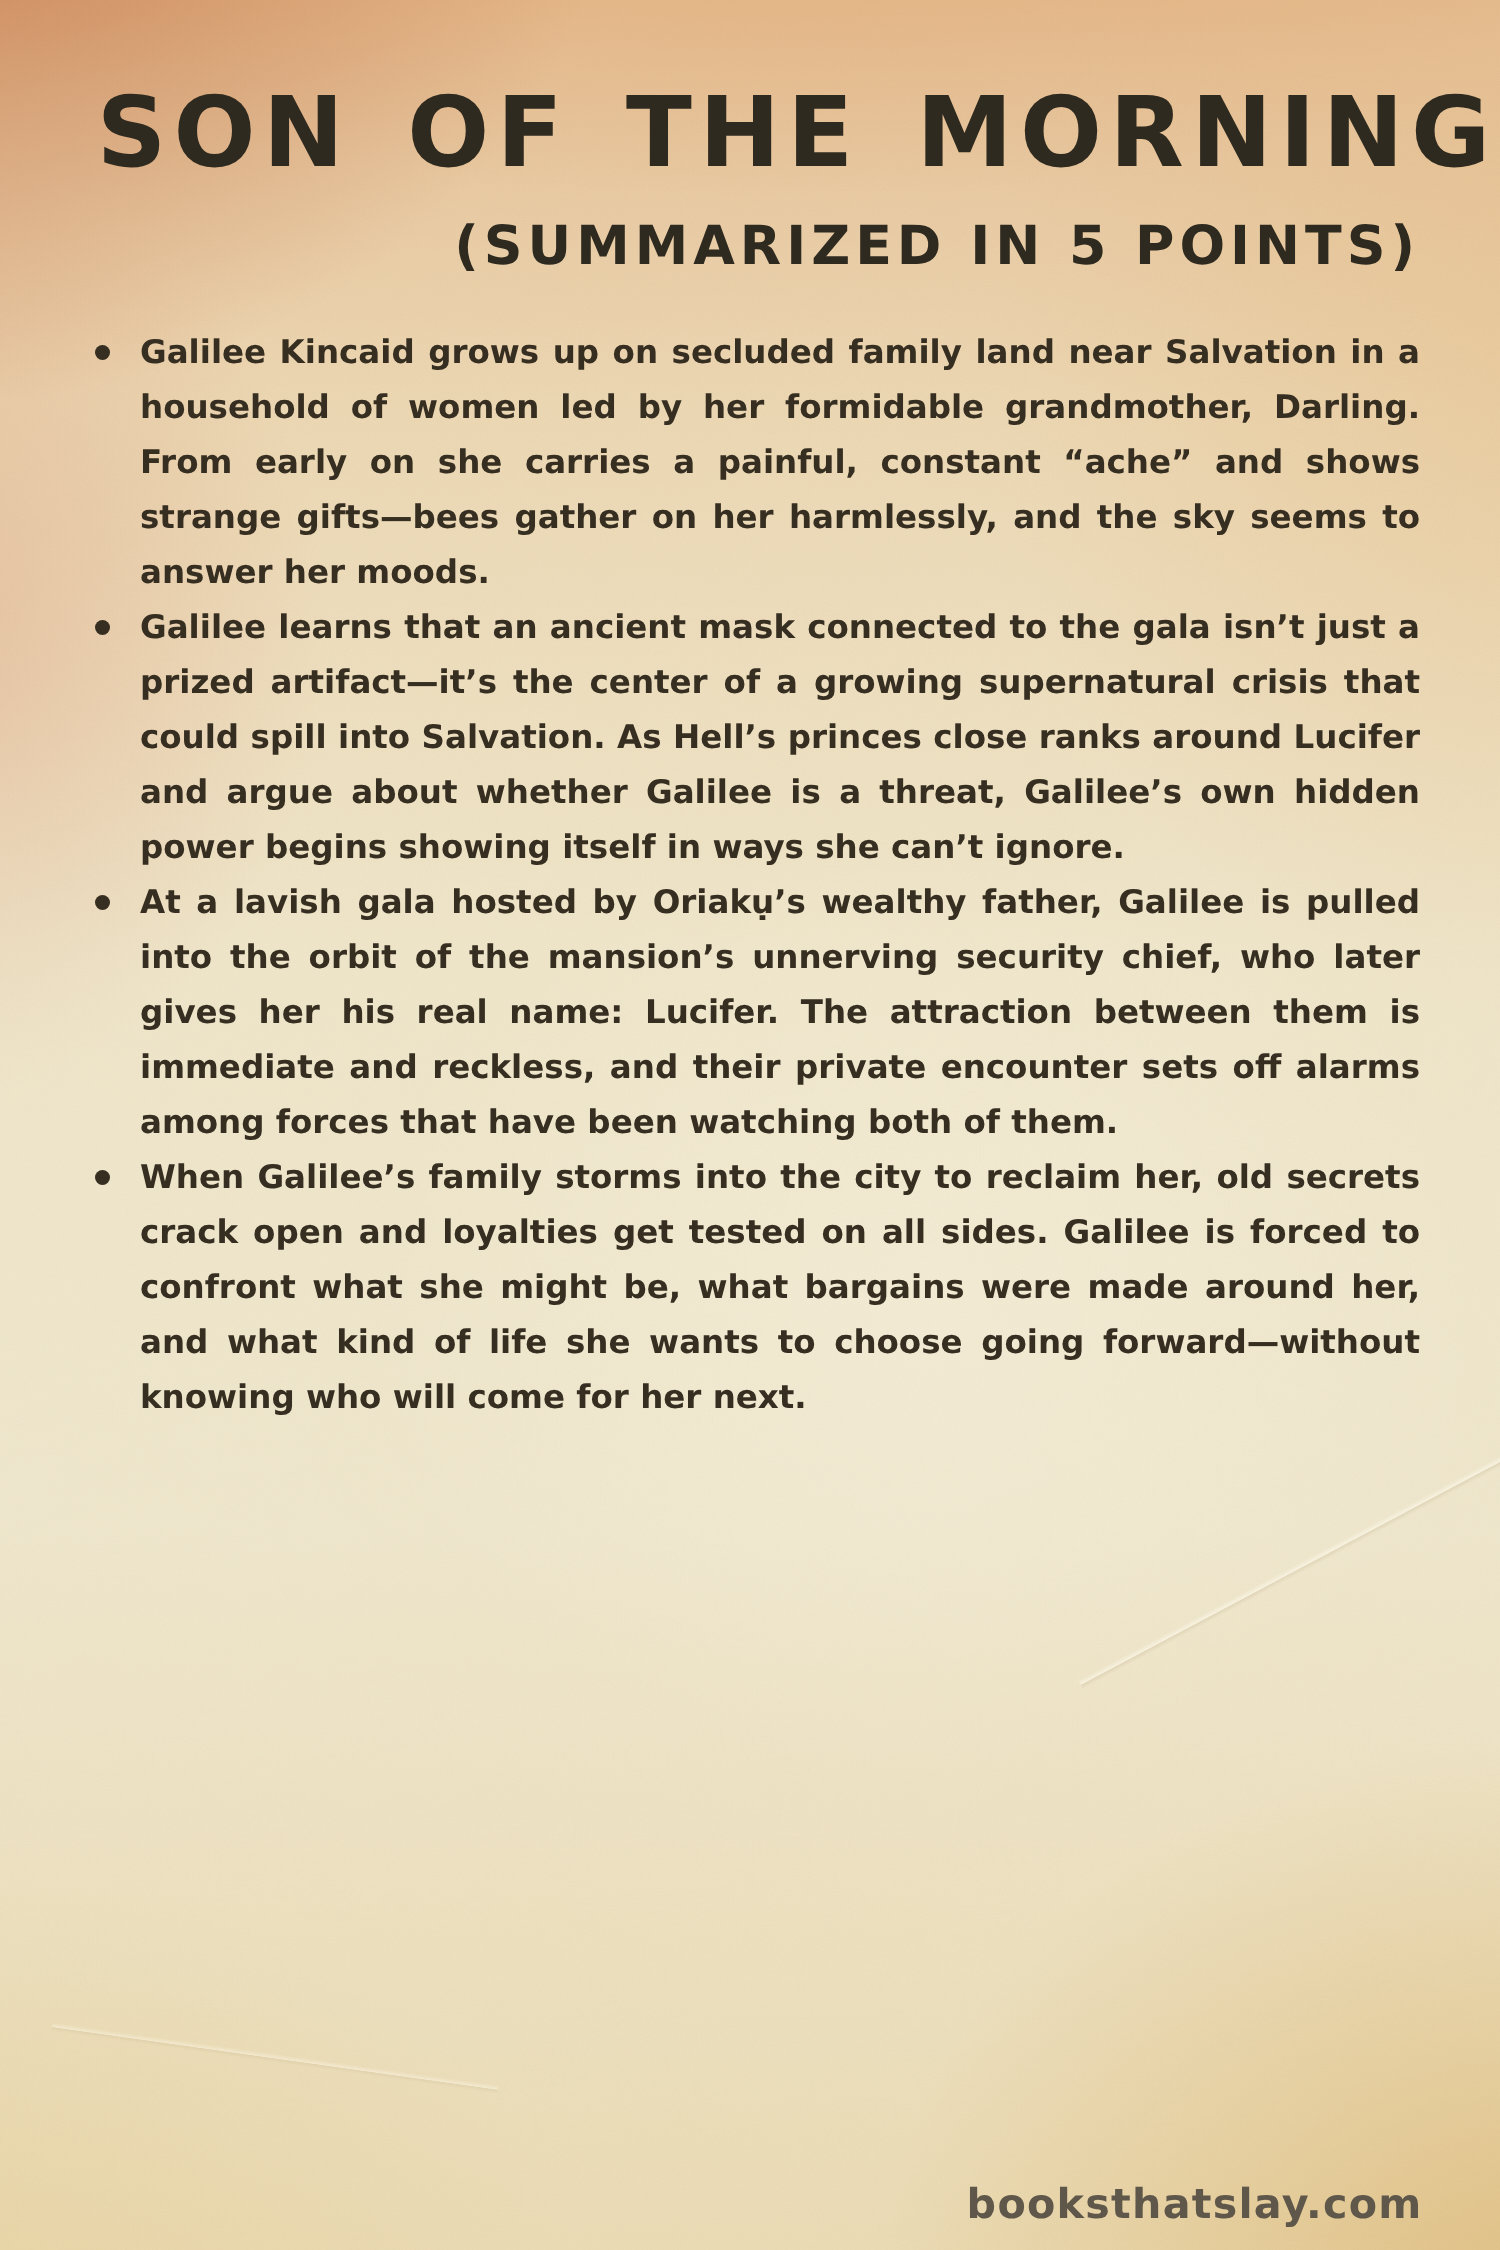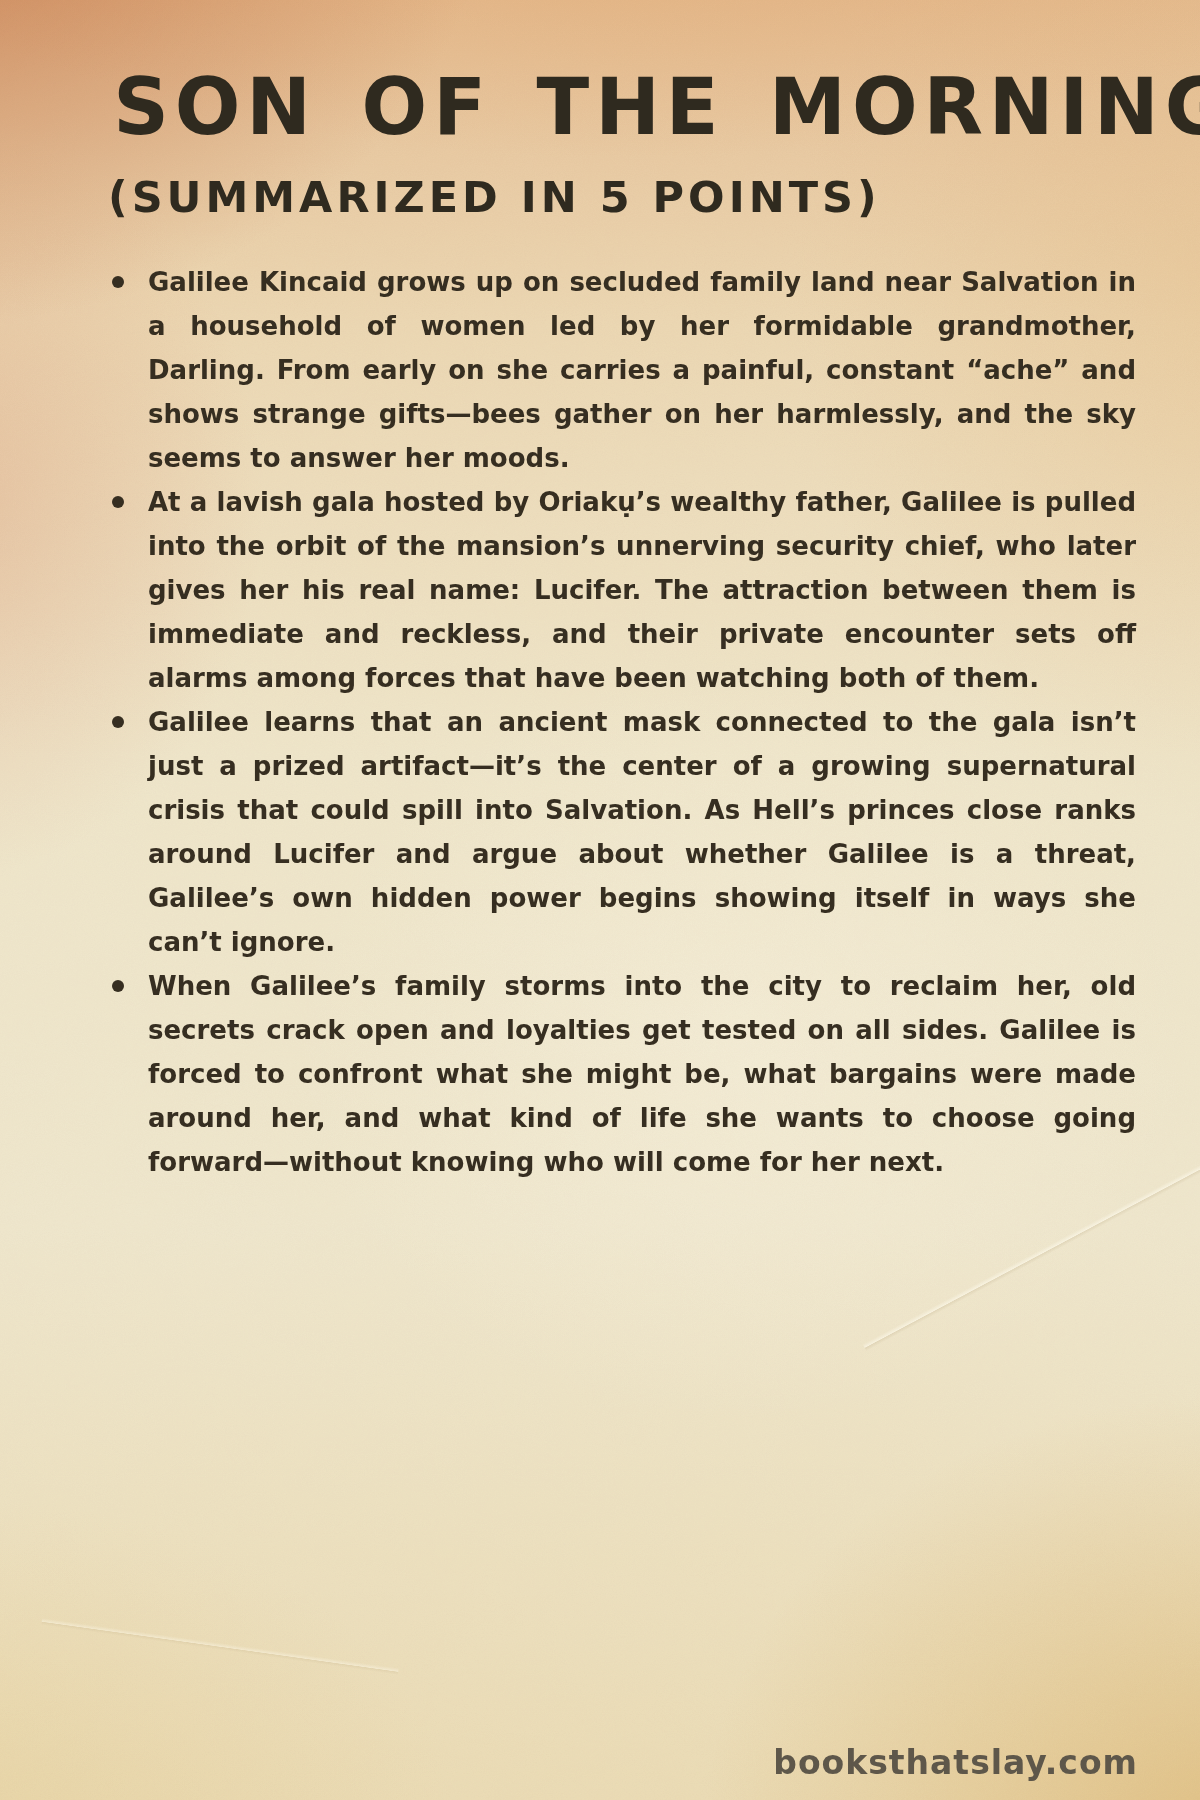--- a/index.html
+++ b/index.html
@@ -37,38 +37,38 @@
     position: absolute;
     pointer-events: none;
     background: linear-gradient(180deg, rgba(255,255,255,0) 0%, rgba(255,252,240,0.55) 50%, rgba(170,150,110,0.18) 58%, rgba(255,255,255,0) 100%);
   }
   .crease-1 { width: 420px; height: 8px; right: -60px; top: 1245px; transform: rotate(-28deg); }
   .crease-2 { width: 360px; height: 7px; left: 40px; bottom: 150px; transform: rotate(8deg); opacity: 0.7; }
 
   .content {
     position: relative;
     z-index: 2;
-    padding: 62px 64px 0 108px;
+    padding: 62px 64px 0 72px;
     box-sizing: border-box;
   }
 
   h1.title {
     margin: 0;
     text-align: center;
     font-size: 78px;
     font-weight: bold;
     letter-spacing: 6px;
     word-spacing: 12px;
     color: #2f2a1f;
     transform: scaleX(0.99);
     white-space: nowrap;
   }
   h2.subtitle {
     margin: 20px 0 0 0;
-    text-align: left;
+    text-align: right;
     font-size: 43px;
     font-weight: bold;
     letter-spacing: 4px;
     color: #2f2a1f;
   }
 
   ul.summary {
     list-style: none;
     margin: 38px 0 0 0;
     padding: 0;
@@ -128,20 +128,20 @@
   <div class="crease crease-2"></div>
 
   <div class="content">
     <header>
       <h1 class="title">SON OF THE MORNING</h1>
       <h2 class="subtitle">(SUMMARIZED IN 5 POINTS)</h2>
     </header>
 
     <ul class="summary">
       <li>Galilee Kincaid grows up on secluded family land near Salvation in a household of women led by her formidable grandmother, Darling. From early on she carries a painful, constant “ache” and shows strange gifts—bees gather on her harmlessly, and the sky seems to answer her moods.</li>
+      <li>Galilee learns that an ancient mask connected to the gala isn’t just a prized artifact—it’s the center of a growing supernatural crisis that could spill into Salvation. As Hell’s princes close ranks around Lucifer and argue about whether Galilee is a threat, Galilee’s own hidden power begins showing itself in ways she can’t ignore.</li>
       <li>At a lavish gala hosted by Oriakụ’s wealthy father, Galilee is pulled into the orbit of the mansion’s unnerving security chief, who later gives her his real name: Lucifer. The attraction between them is immediate and reckless, and their private encounter sets off alarms among forces that have been watching both of them.</li>
-      <li>Galilee learns that an ancient mask connected to the gala isn’t just a prized artifact—it’s the center of a growing supernatural crisis that could spill into Salvation. As Hell’s princes close ranks around Lucifer and argue about whether Galilee is a threat, Galilee’s own hidden power begins showing itself in ways she can’t ignore.</li>
       <li>When Galilee’s family storms into the city to reclaim her, old secrets crack open and loyalties get tested on all sides. Galilee is forced to confront what she might be, what bargains were made around her, and what kind of life she wants to choose going forward—without knowing who will come for her next.</li>
     </ul>
   </div>
 
   <div class="watermark">booksthatslay.com</div>
 </div>
 
 </body></html>

